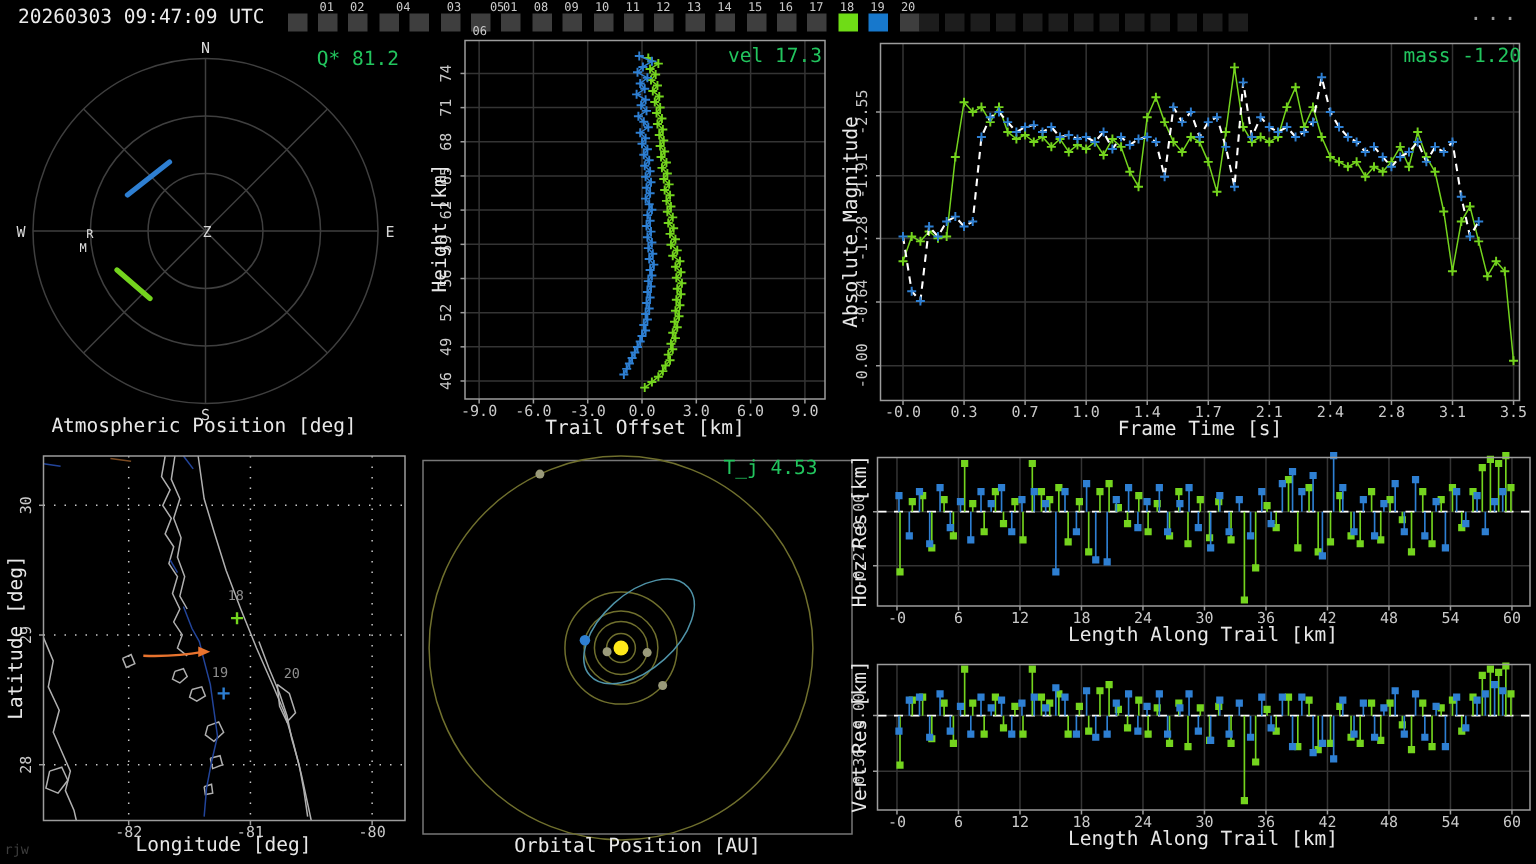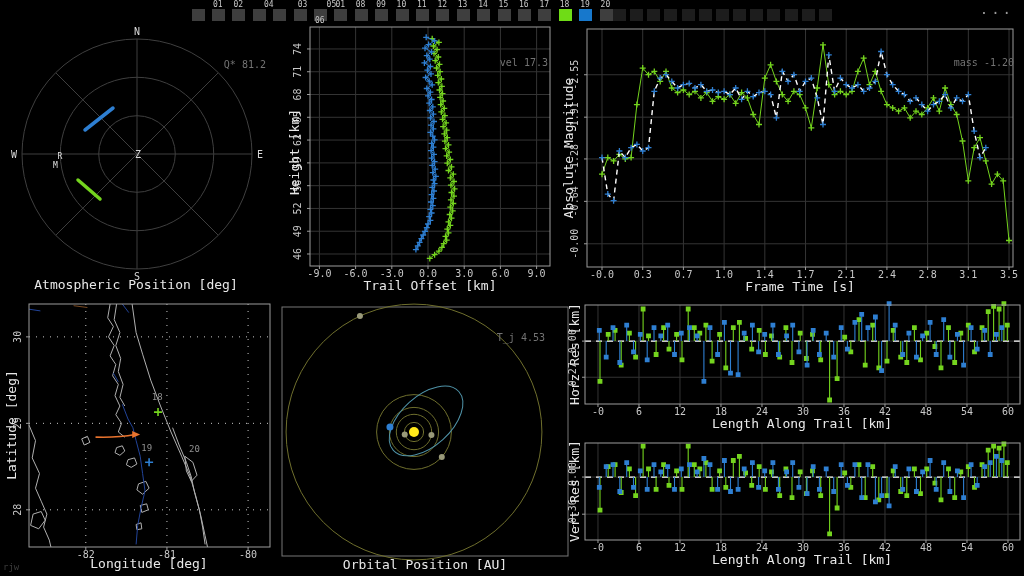--- a/index.html
+++ b/index.html
@@ -1,33 +1,34 @@
 <!DOCTYPE html>
 <html><head>
 <meta charset="utf-8">
 <style>
   html,body{margin:0;padding:0;background:#000;width:1024px;height:576px;overflow:hidden;
     font-family:"DejaVu Sans Mono","Liberation Mono",monospace;}
   .panel{position:absolute;}
-  .badge{position:absolute;color:#737373;font-size:10px;white-space:nowrap;margin-top:27px;}
+  .badge{position:absolute;color:#22c55e;font-size:13px;white-space:nowrap;}
   .xlab{position:absolute;transform:translateX(-50%);white-space:nowrap;color:#e8e8e8;font-size:13px;}
   .ylab{position:absolute;transform:translate(-50%,-50%) rotate(-90deg);white-space:nowrap;color:#e8e8e8;font-size:13px;}
   #topbar{position:absolute;left:0;top:0;width:1024px;height:24px;background:#000;}
   #timestamp{position:absolute;left:12px;top:4px;color:#ececec;font-size:13px;}
   .fr-box{position:absolute;top:9px;width:13px;height:12px;background:#3e3e3e;}
   .fr-box.dark{background:#1d1d1d;}
   .fr-lbl{position:absolute;top:0px;font-size:8px;line-height:9px;color:#c9c9c9;}
   #dots{position:absolute;right:10px;top:1px;color:#9a9a9a;font-size:14px;letter-spacing:3px;}
   #watermark{position:absolute;left:3px;top:562px;color:#3c3c3c;font-size:9px;}
   svg{position:absolute;left:0;top:0;}
 </style>
 </head>
 <body>
 
 <div id="topbar">
+  <span id="timestamp">20260303 09:47:09 UTC</span>
   <div id="framestrip">
       <div class="fr-box" style="left: 192px;"></div>
       <div class="fr-box" style="left: 212px;"></div>
       <div class="fr-lbl" style="left: 213px;">01</div>
       <div class="fr-box" style="left: 232.4px;"></div>
       <div class="fr-lbl" style="left: 233.4px;">02</div>
       <div class="fr-box" style="left: 252.8px;"></div>
       <div class="fr-lbl" style="left: 253.8px; margin-left: 44px;">03</div>
       <div class="fr-box" style="left: 273.2px;"></div>
       <div class="fr-lbl" style="left: 264px;">04</div>

